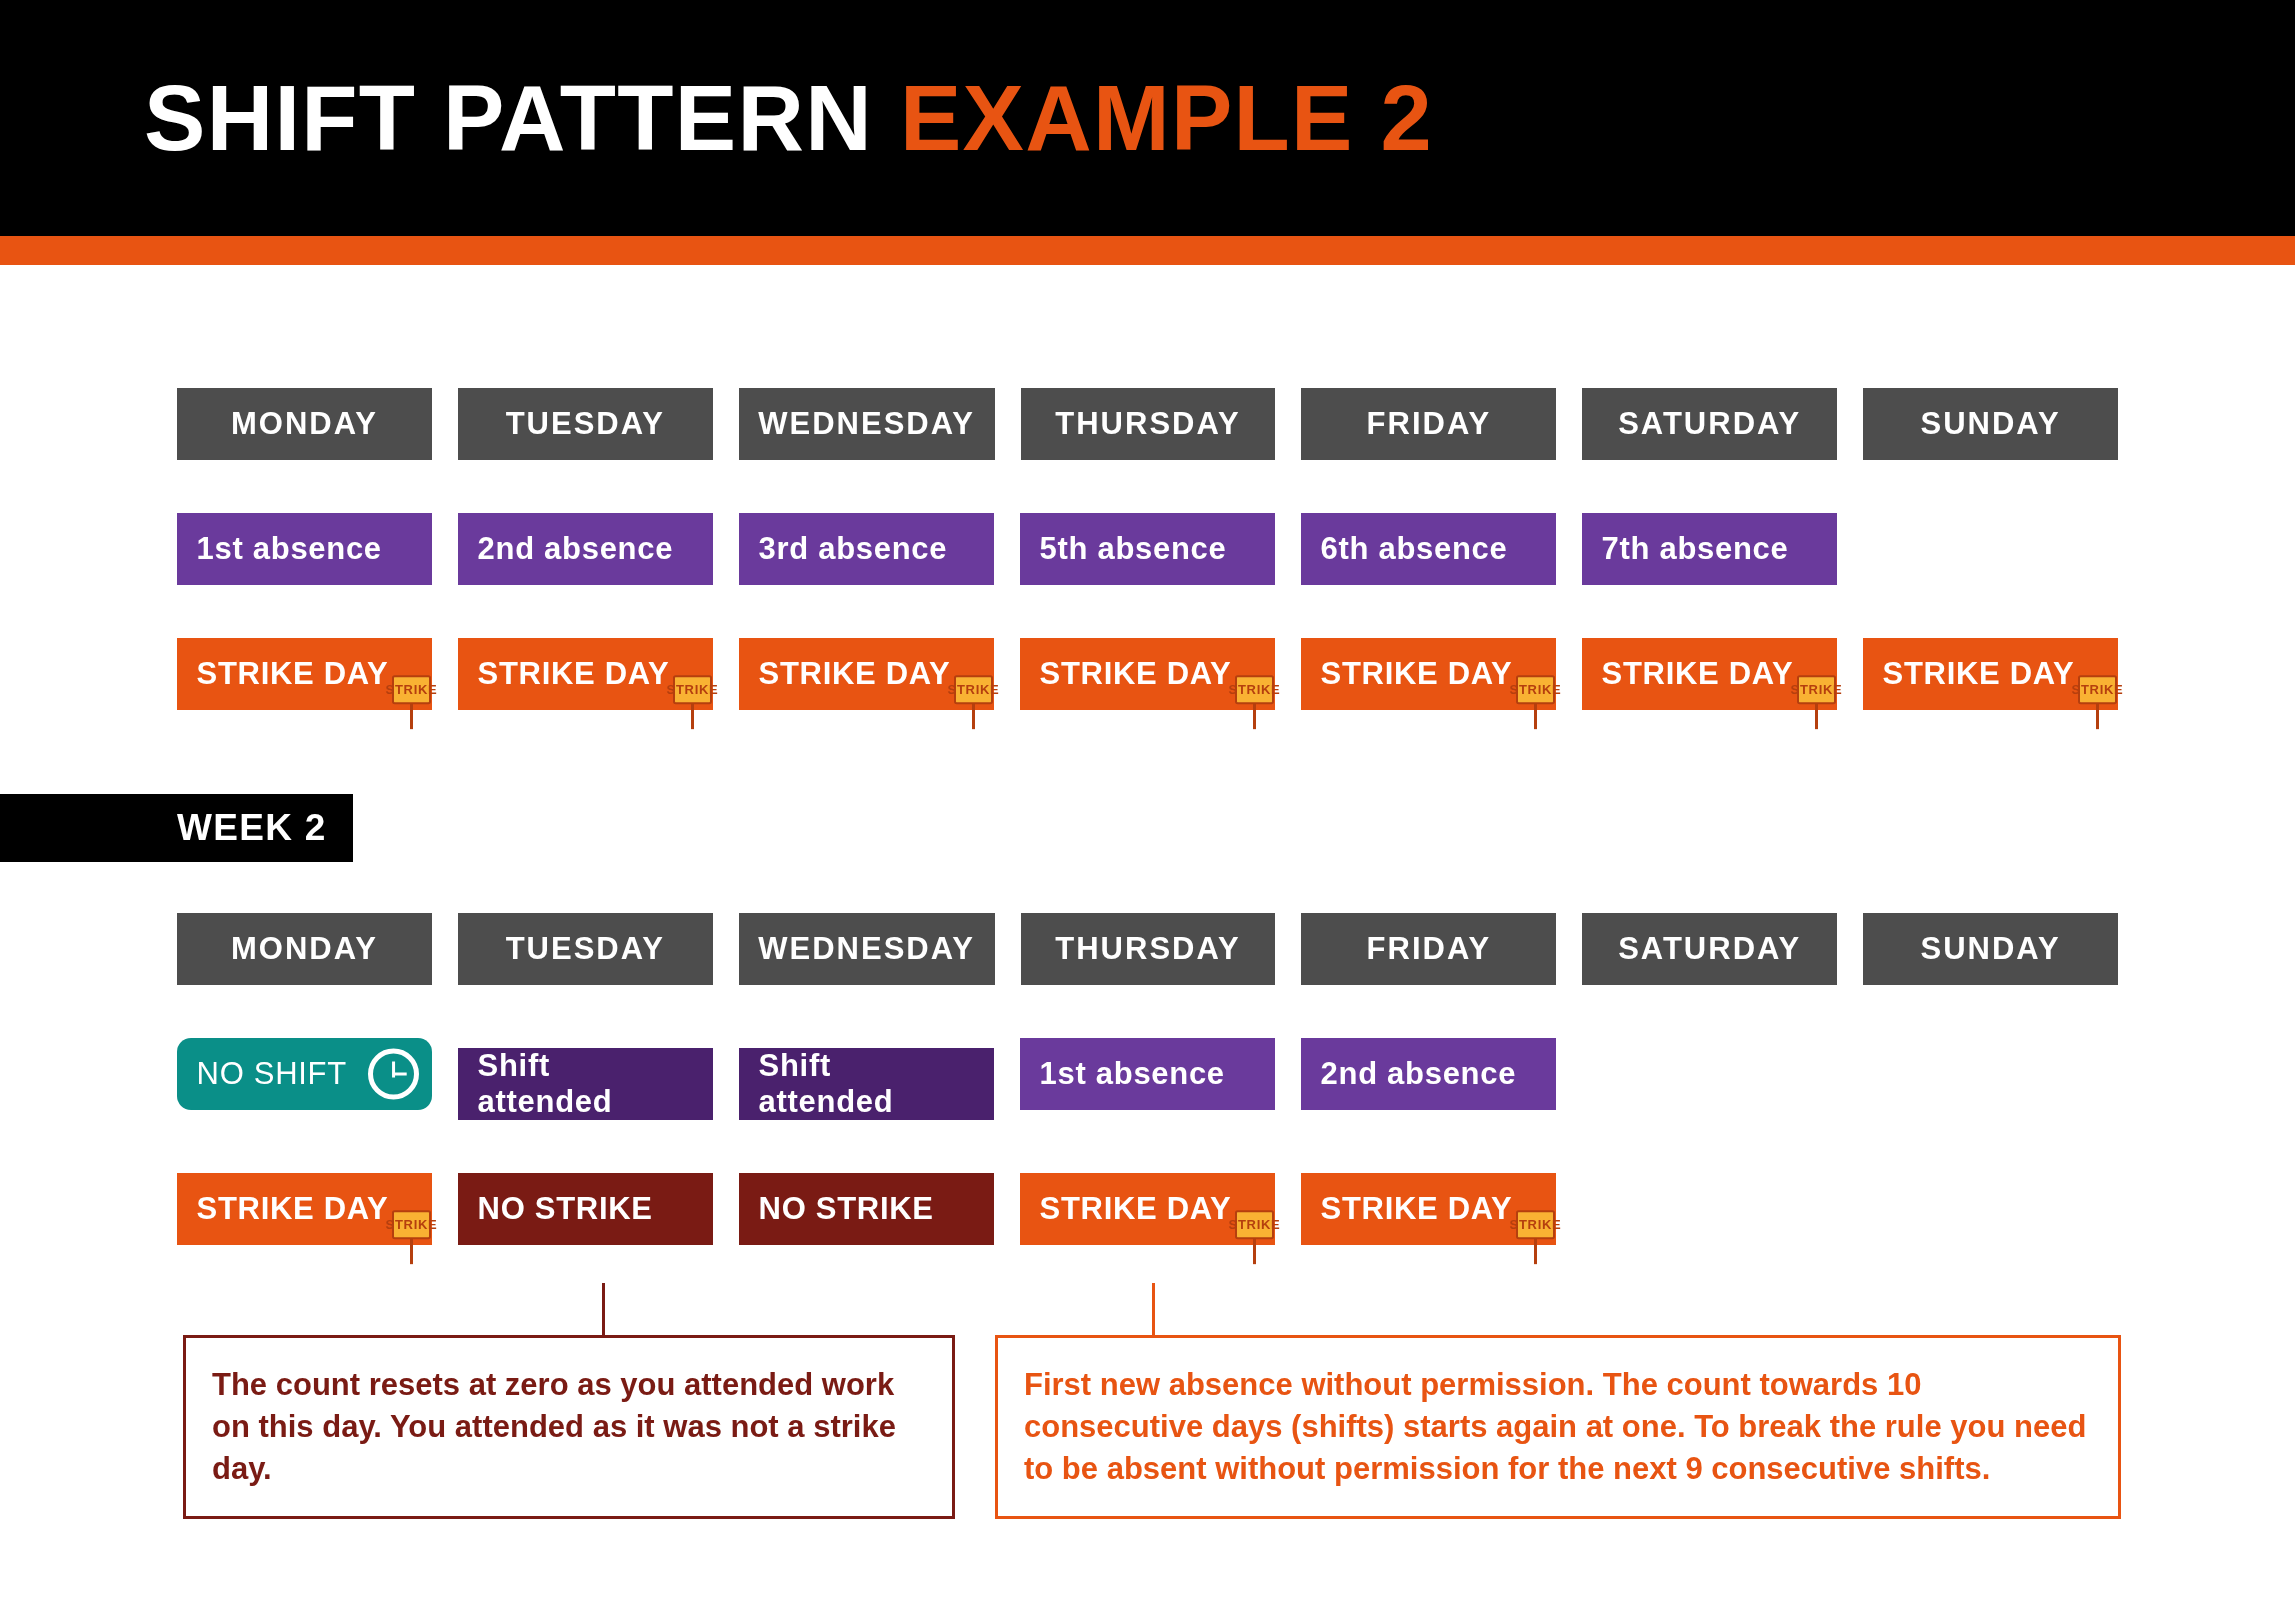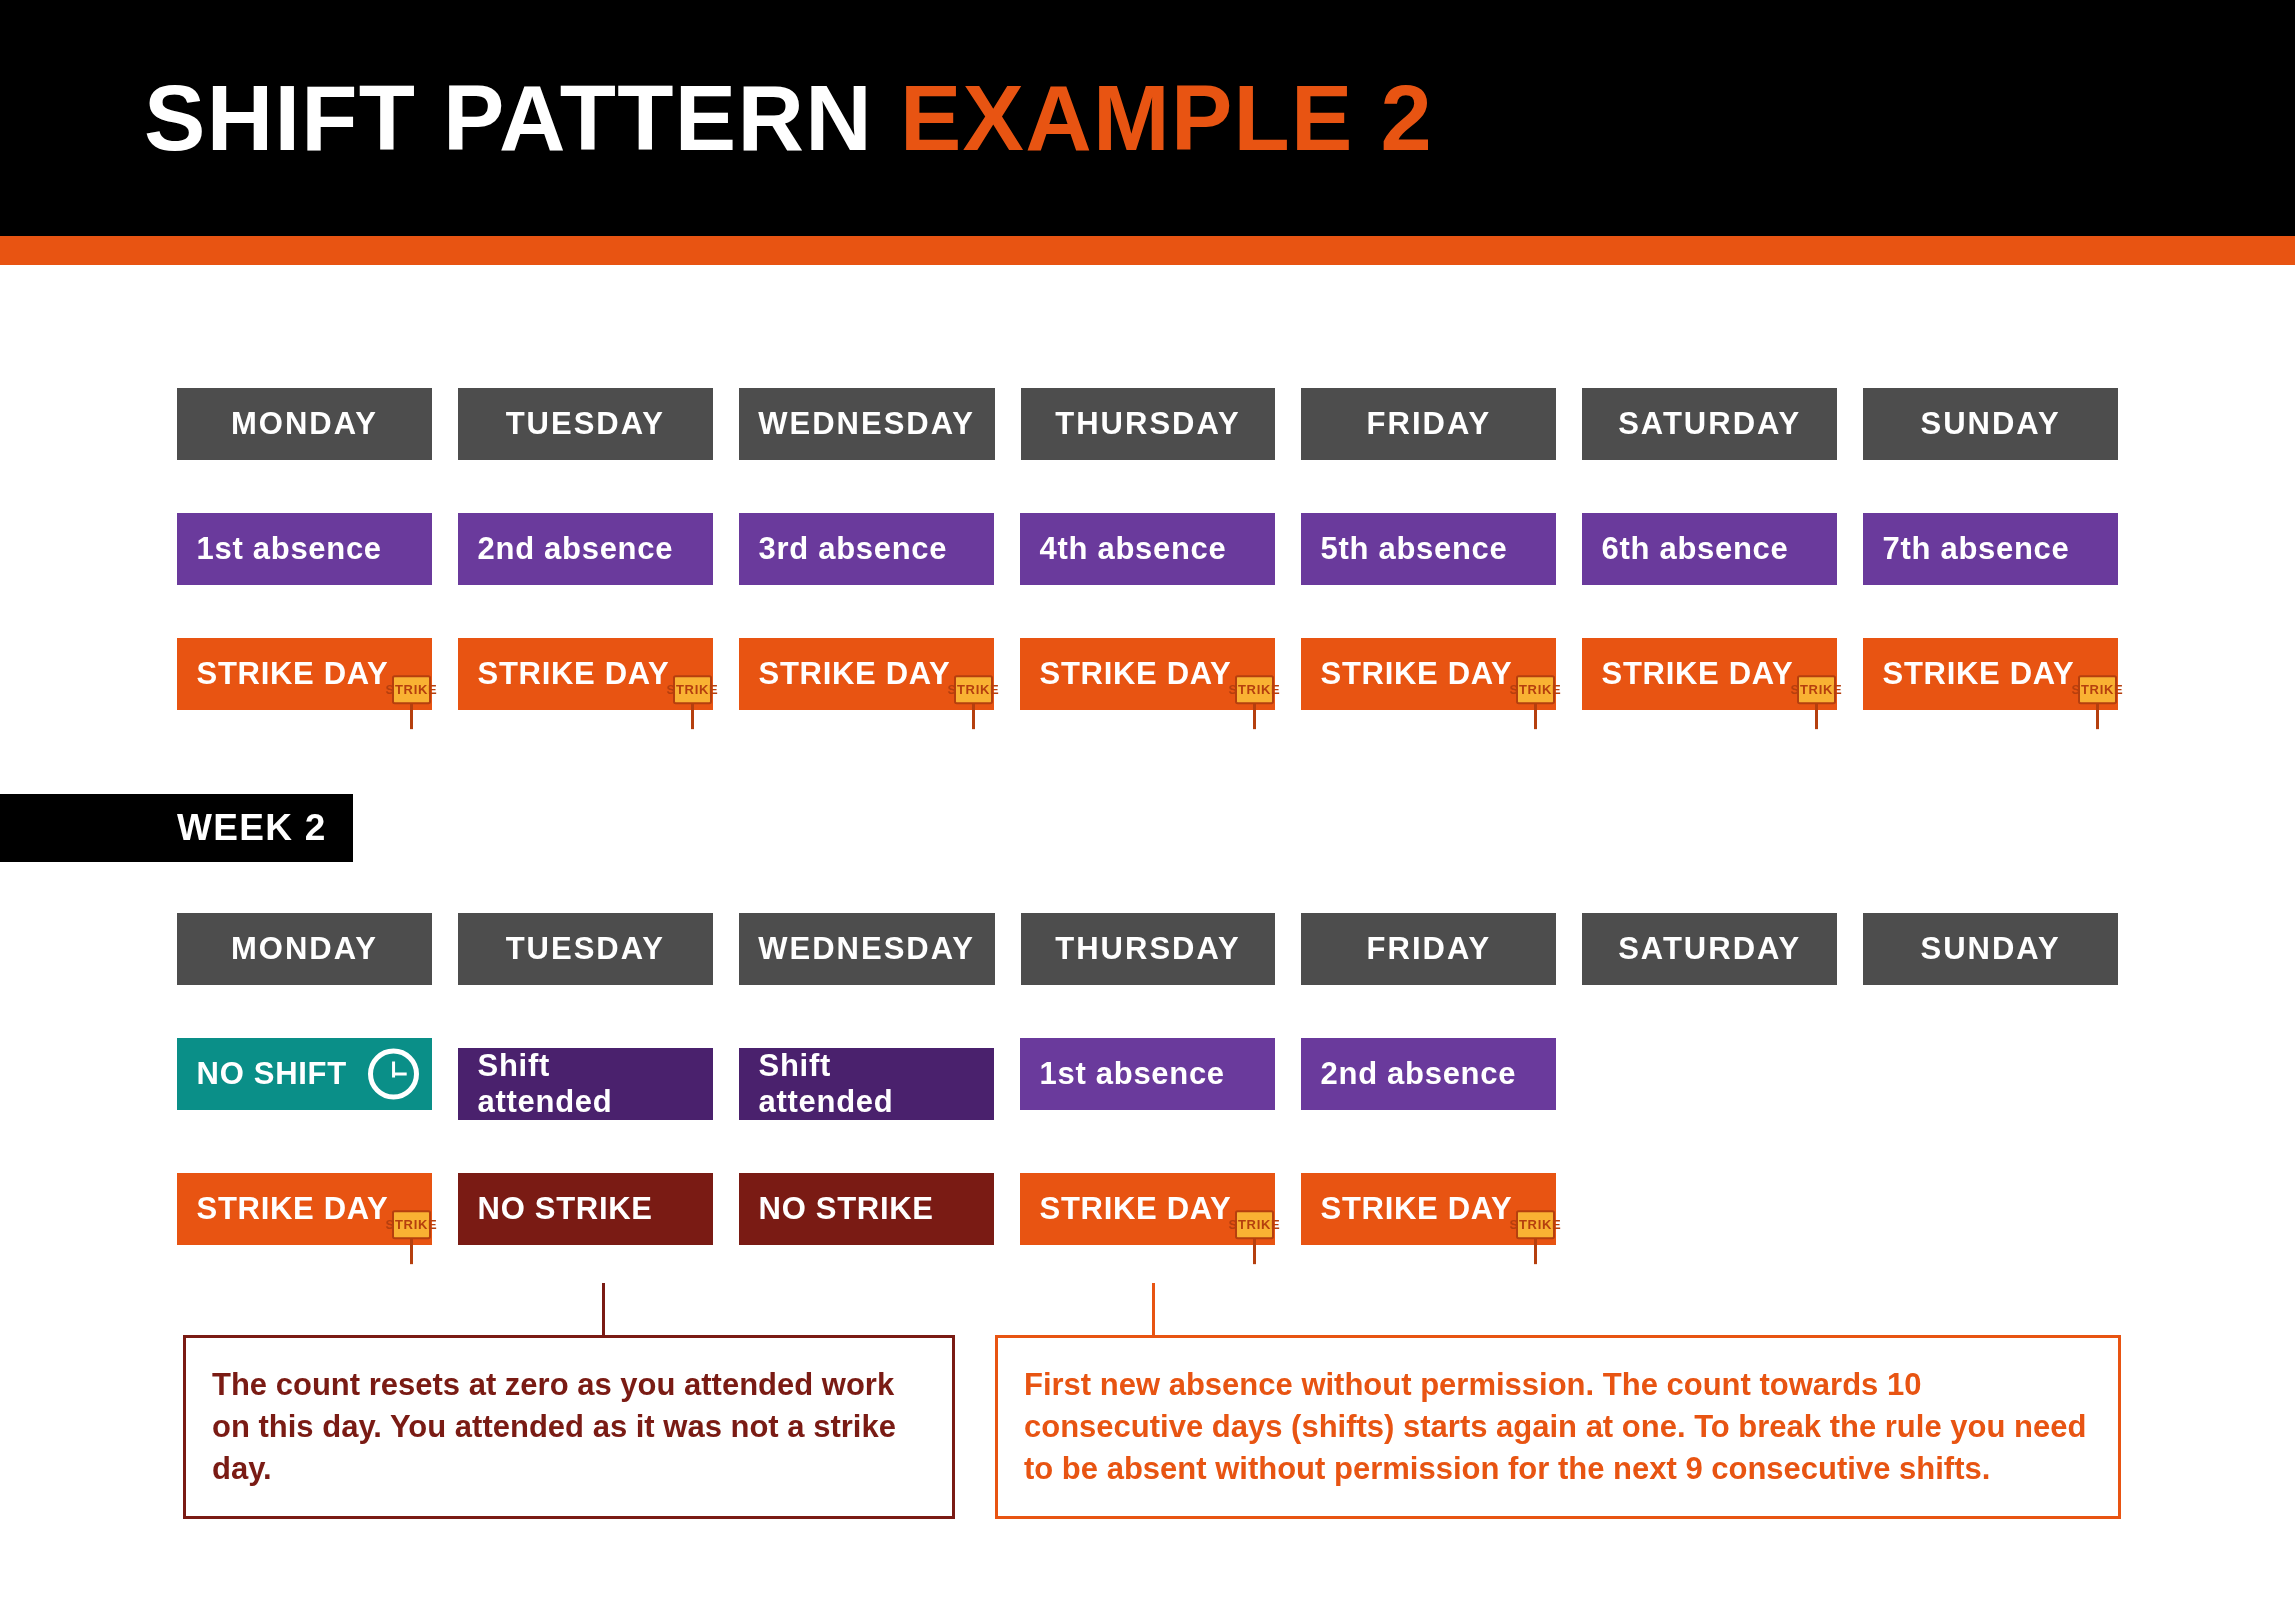--- a/index.html
+++ b/index.html
@@ -28,21 +28,21 @@
 
   
   .week-label{display:inline-block;background:var(--black);color:var(--white);font-size:37px;font-weight:800;letter-spacing:1.3px;padding:13px 26px 13px 0;min-width:327px;margin-left:0;padding-left:177px;text-align:left;}
 
   
   .grid{display:grid;grid-template-columns:repeat(7,1fr);column-gap:26px;row-gap:26px;padding:12px 177px;}
   .cell{height:72px;display:flex;align-items:center;padding:0 19.6px;font-size:31px;font-weight:700;color:var(--white);position:relative;letter-spacing:0.7px;}
   .day-head{background:var(--grey);justify-content:center;font-weight:800;letter-spacing:2px;}
   .absence{background:var(--purple);}
   .attended{background:var(--darkpurple);margin-top:10px;}
-  .noshift{background:var(--teal);font-weight:700;}
+  .noshift{background:var(--teal);font-weight:400;border-radius:14px;}
   .strike{background:var(--orange);font-weight:800;}
   .nostrike{background:var(--maroon);font-weight:800;}
 
   
   .sign-icon{position:absolute;right:1px;top:50%;transform:translateY(-50%);margin-top:28px;}
   .sign-icon .plate{width:39px;height:29px;border:2.6px solid #b53f0e;border-radius:2.6px;background:#f9b233;display:flex;align-items:center;justify-content:center;font-size:13px;color:#b53f0e;font-weight:900;}
   .sign-icon .post{width:3.9px;height:26px;background:#b53f0e;margin:0 auto;margin-top:-1.3px;}
   .clock-icon{position:absolute;right:13px;top:50%;transform:translateY(-50%);width:51px;height:51px;border:5.2px solid var(--white);border-radius:50%;}
   .clock-icon::before{content:"";position:absolute;left:50%;top:7.9px;width:3.9px;height:15.7px;background:var(--white);transform:translateX(-50%);}
   .clock-icon::after{content:"";position:absolute;left:50%;top:50%;width:14.4px;height:3.9px;background:var(--white);transform:translate(-1.3px,-2px);}
@@ -87,21 +87,20 @@
     <div class="cell day-head">FRIDAY</div>
     <div class="cell day-head">SATURDAY</div>
     <div class="cell day-head">SUNDAY</div>
   </div>
   <div class="gap-sm"></div>
 
   <div class="grid">
     <div class="cell absence">1st absence</div>
     <div class="cell absence">2nd absence</div>
     <div class="cell absence">3rd absence</div>
-    <div class="cell absence">4th absence</div>
     <div class="cell absence">5th absence</div>
     <div class="cell absence">6th absence</div>
     <div class="cell absence">7th absence</div>
   </div>
   <div class="gap-sm"></div>
 
   <div class="grid">
 
     <div class="cell strike">
         <span>STRIKE DAY</span>

